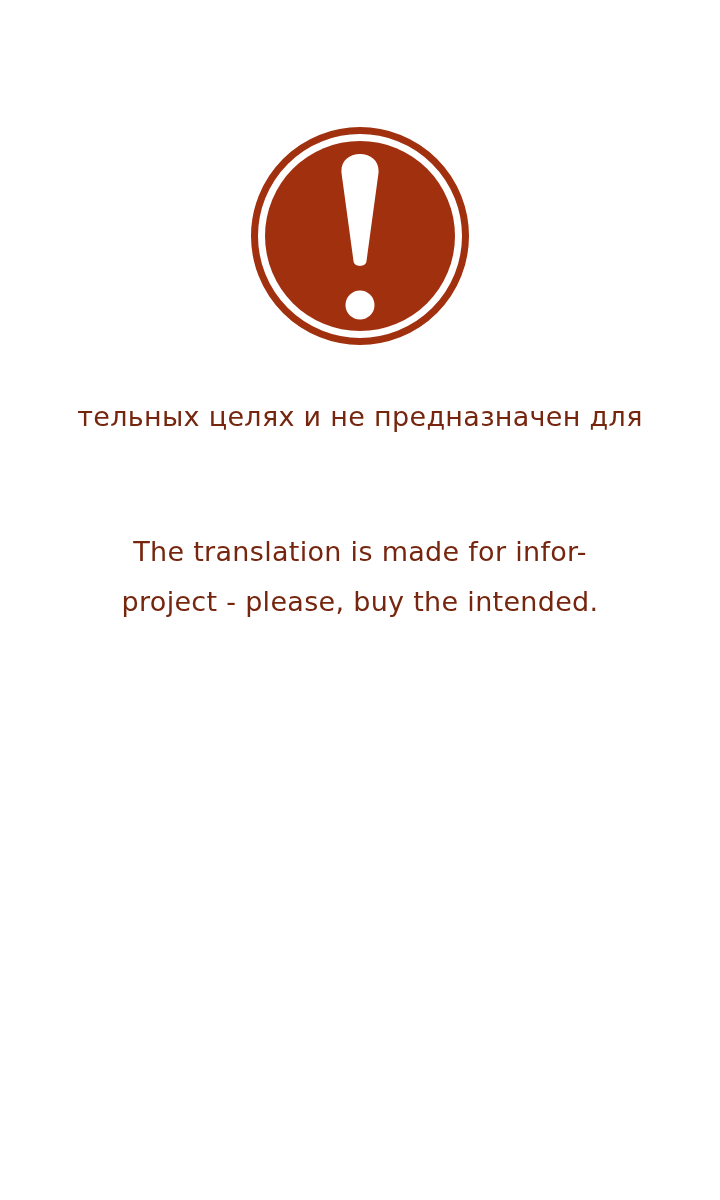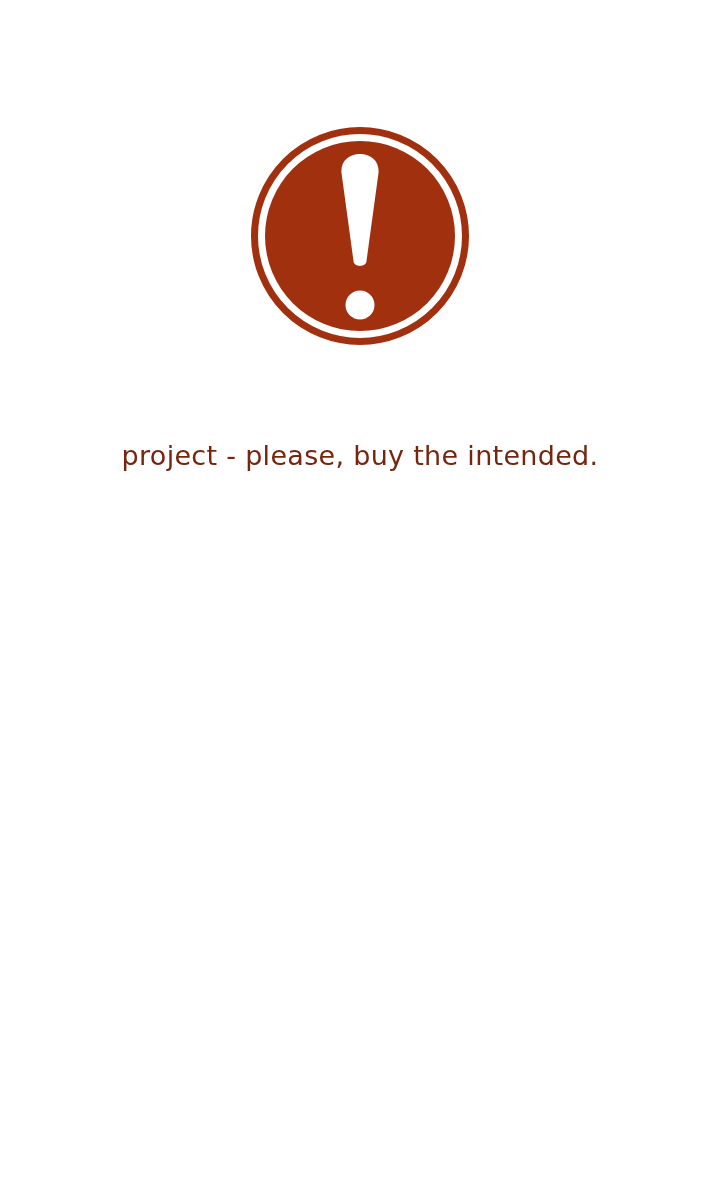--- a/index.html
+++ b/index.html
@@ -58,17 +58,19 @@
 <div class="icon-wrap">
   <svg width="220" height="220" viewBox="0 0 220 220" aria-hidden="true">
     <circle class="ring-red" cx="110" cy="110" r="105.5"></circle>
     <circle class="disc-red" cx="110" cy="110" r="95"></circle>
     <path class="mark-white" d="M110 28 C 98.5 28 90.5 35.5 91.5 47 L 103.5 135 C 104 141.5 116 141.5 116.5 135 L 128.5 47 C 129.5 35.5 121.5 28 110 28 Z"></path>
     <circle class="mark-white" cx="110" cy="179" r="14.5"></circle>
   </svg>
 </div>
 
 <div class="disclaimer disclaimer-ru">
+  <div class="line">тельных целях и не предназначен для</div>
 </div>
 
 <div class="disclaimer disclaimer-en">
+  <div class="line">The translation is made for infor-</div>
   <div class="line">project - please, buy the intended.</div>
 </div>
 
 </body></html>

